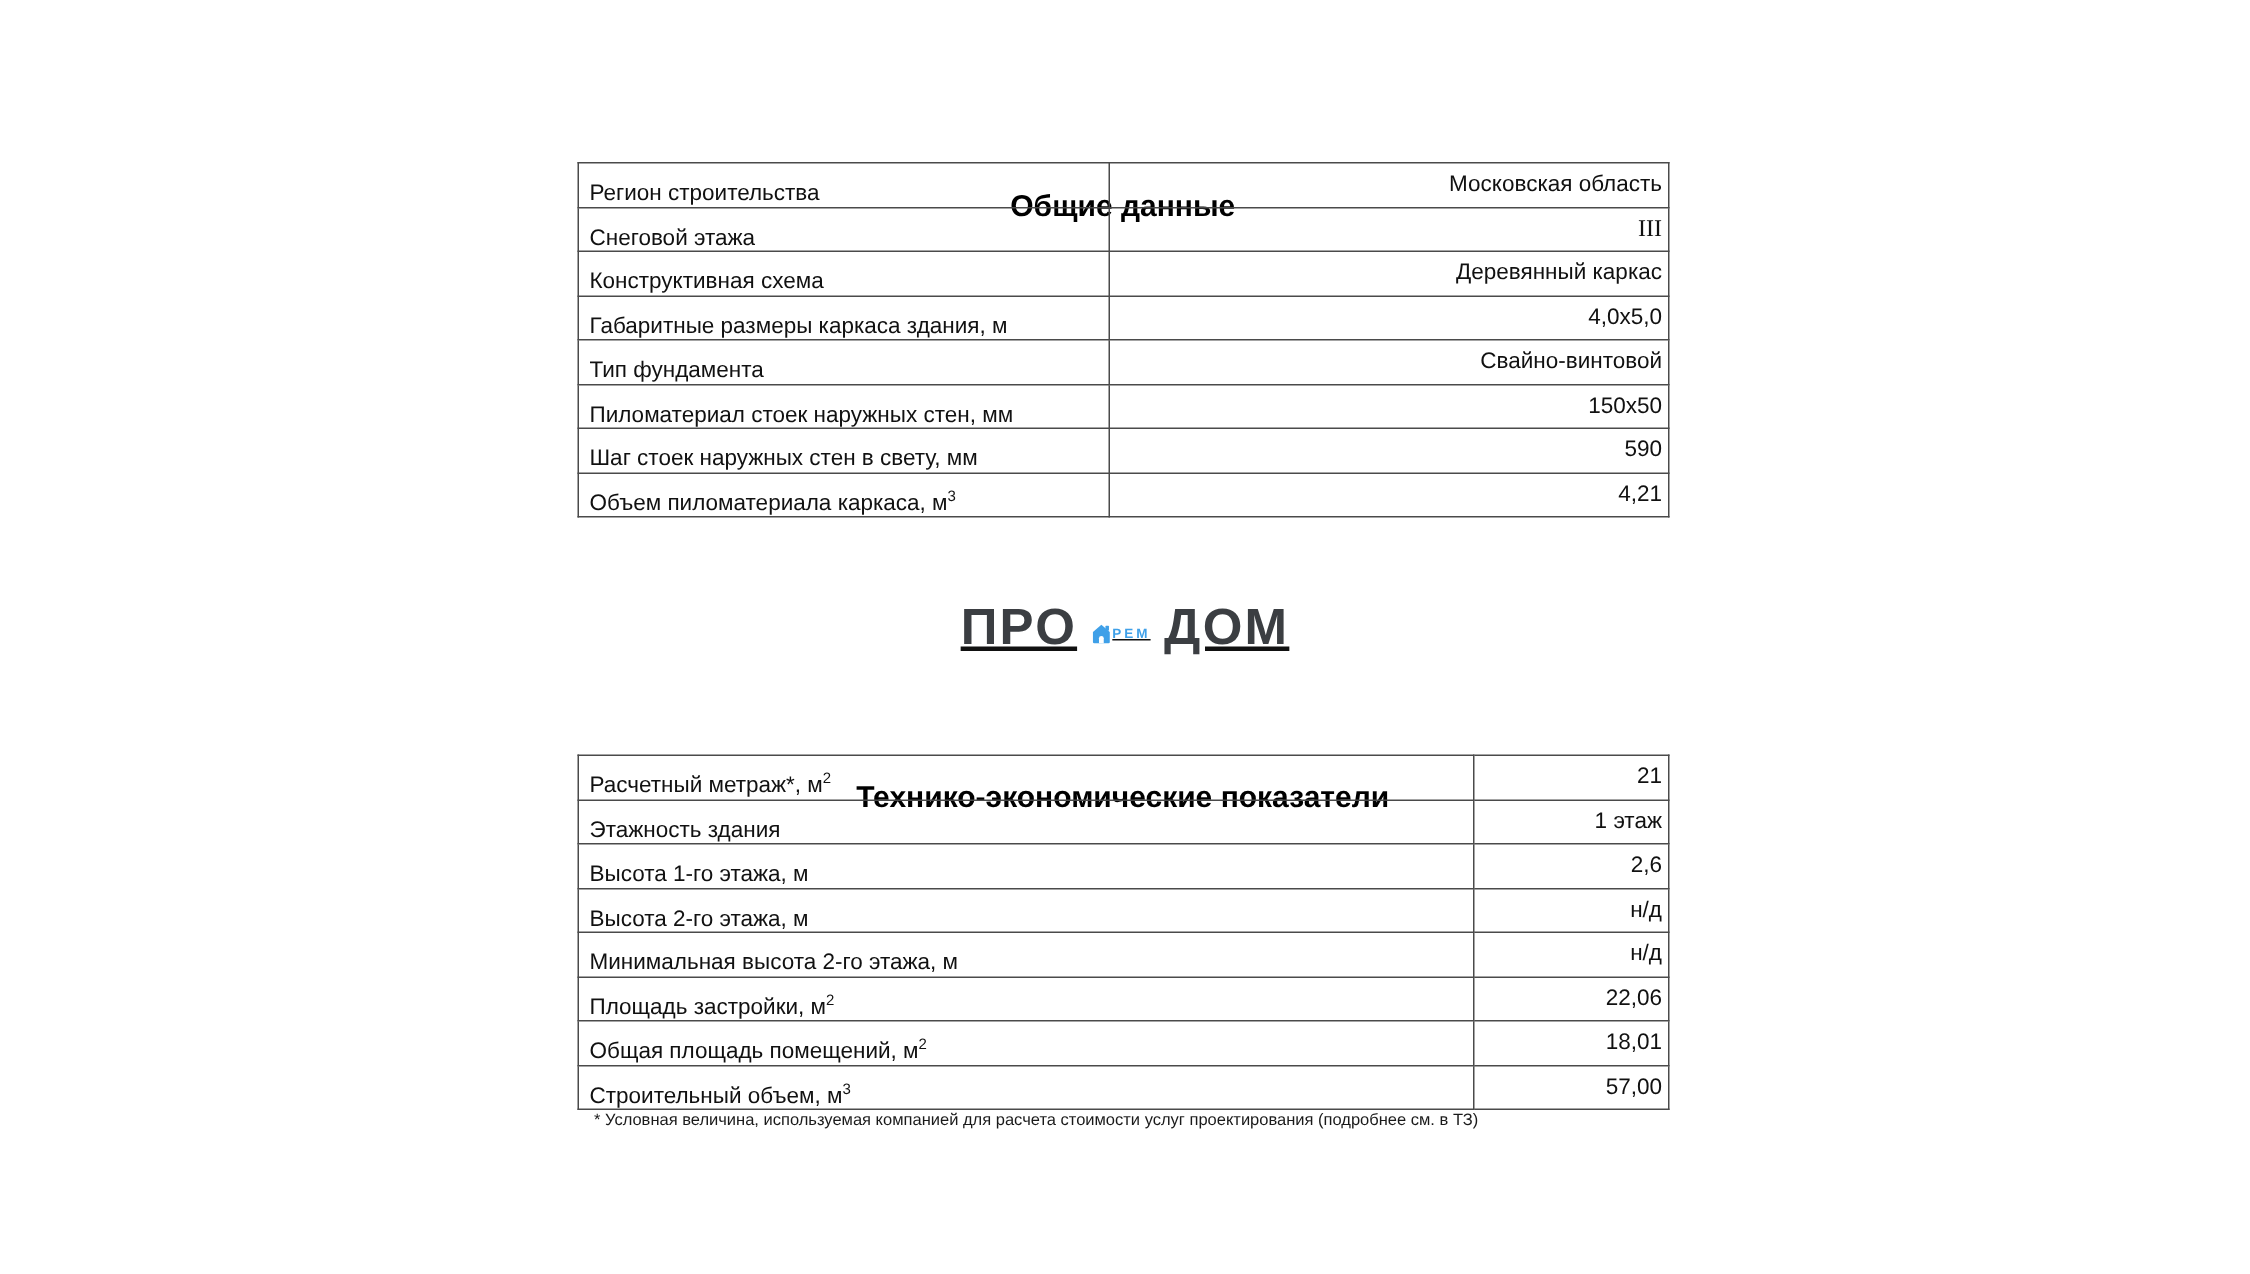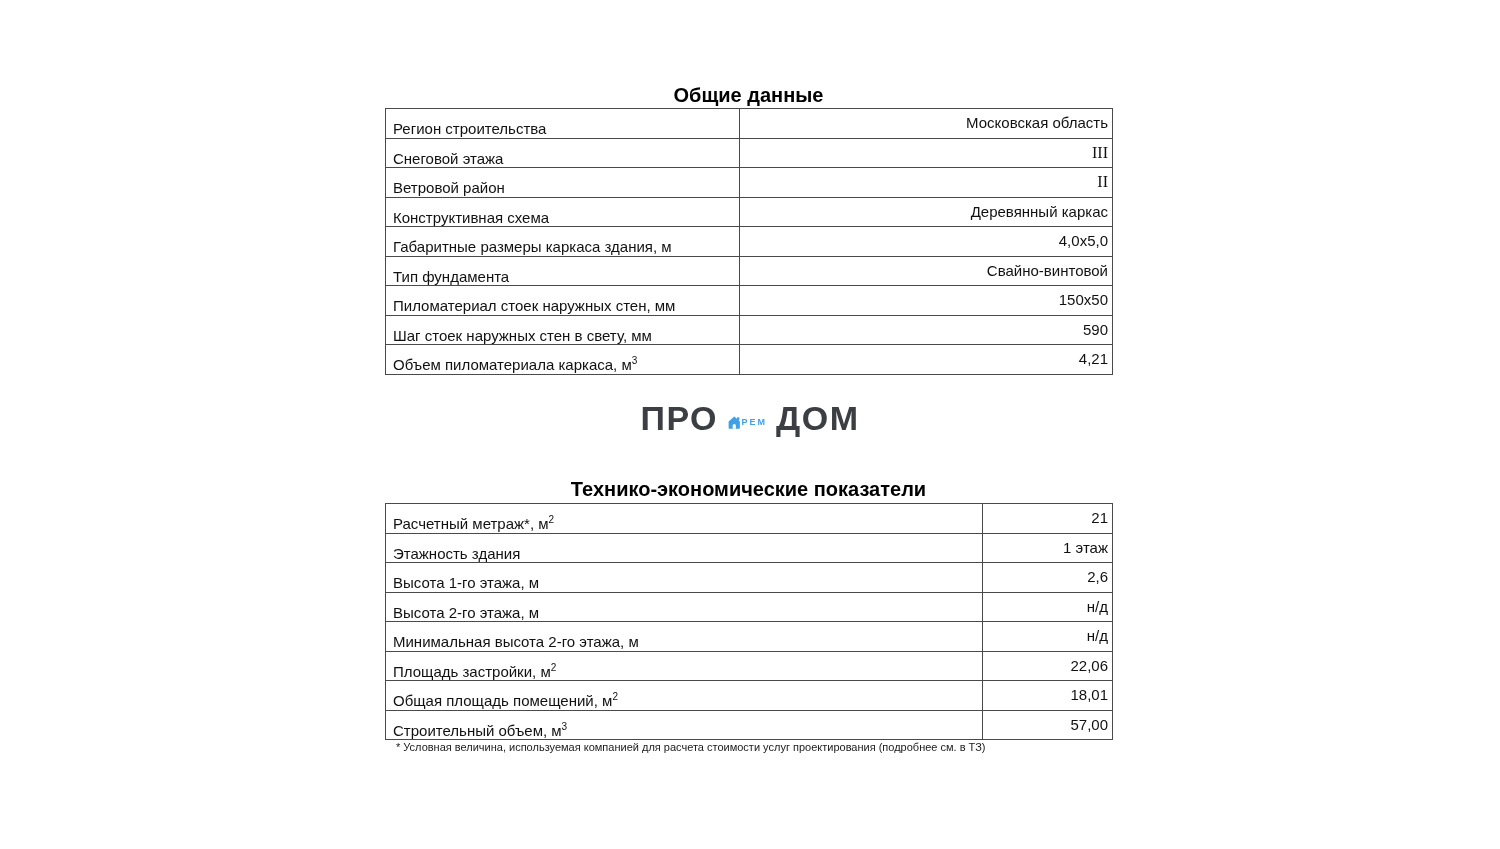--- a/index.html
+++ b/index.html
@@ -9,42 +9,42 @@
     --text:#111111;
   }
   *{margin:0;padding:0;box-sizing:border-box;}
   html,body{background:#ffffff;}
   .canvas{
     position:relative;width:1500px;height:849px;background:#ffffff;overflow:hidden;
     font-family:"Liberation Sans","DejaVu Sans",sans-serif;color:var(--text);
   }
   .tbl-title{
     position:absolute;left:385px;width:727px;text-align:center;
-    font-size:20px;font-weight:700;color:#000;
+    font-size:20px;font-weight:700;color:#000;margin-top:43px;
   }
   .t1-title{top:84px;}
   .t2-title{top:478px;}
   table.tbl{
     position:absolute;left:385px;width:727px;border-collapse:collapse;
     table-layout:fixed;
   }
   .tbl1{top:108px;}
   .tbl2{top:503px;}
   .tbl td{
     border:1px solid var(--border);
     height:25px;font-size:15px;line-height:1.1;
     vertical-align:middle;white-space:nowrap;overflow:hidden;
   }
   .cell-label{padding:12px 6px 0 7px;text-align:left;}
   .cell-value{text-align:right;padding:0 4px;margin-top:20px;}
   .cell-value.serif{font-family:"Liberation Serif","DejaVu Serif",serif;font-size:16px;}
   .tbl sup{font-size:10px;line-height:0;}
   .logo{
     position:absolute;top:396px;left:0;width:100%;height:52px;
-    display:flex;justify-content:center;align-items:center;gap:9px;
+    display:flex;justify-content:center;align-items:center;gap:9px;text-decoration:underline;
   }
   .logo-text{
     font-size:34px;font-weight:700;color:var(--logo-text);
     letter-spacing:1.5px;line-height:1;margin-bottom:8px;
   }
   .logo-icon-wrap{
     display:flex;align-items:center;width:40px;
   }
   .logo-icon-wrap svg{display:block;width:36px;height:33px;}
   .logo-rem{
@@ -69,24 +69,20 @@
         <col style="width:373px">
       </colgroup>
     <tbody id="t1body">
         <tr>
           <td class="cell-label">Регион строительства</td>
           <td class="cell-value">Московская область</td>
         </tr>
         <tr>
           <td class="cell-label">Снеговой этажа</td>
           <td class="cell-value serif">III</td>
-        </tr>
-        <tr>
-          <td class="cell-label">Ветровой район</td>
-          <td class="cell-value serif">II</td>
         </tr>
         <tr>
           <td class="cell-label">Конструктивная схема</td>
           <td class="cell-value">Деревянный каркас</td>
         </tr>
         <tr>
           <td class="cell-label">Габаритные размеры каркаса здания, м</td>
           <td class="cell-value">4,0х5,0</td>
         </tr>
         <tr>

